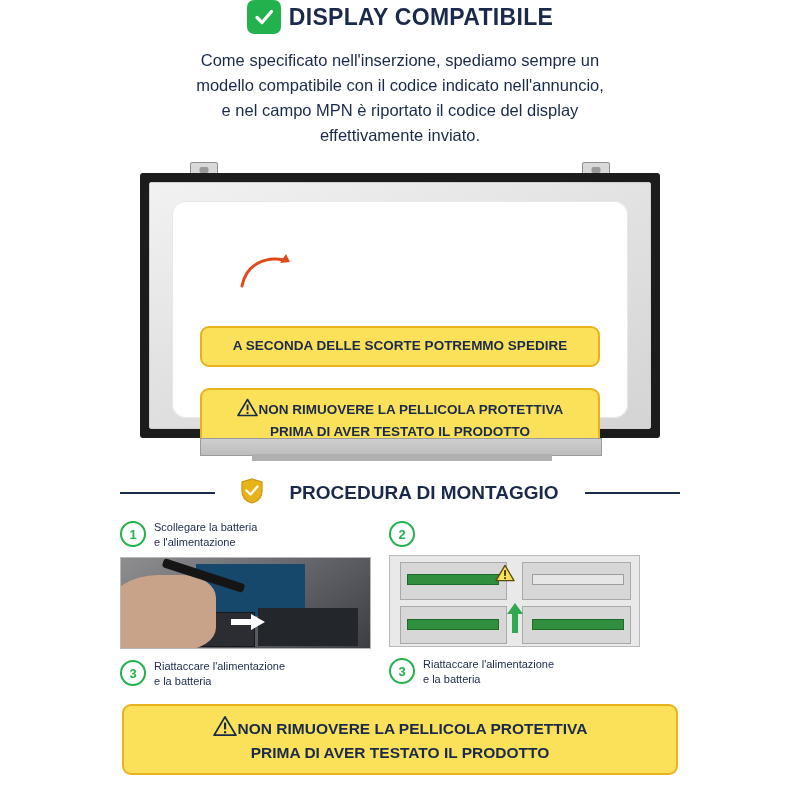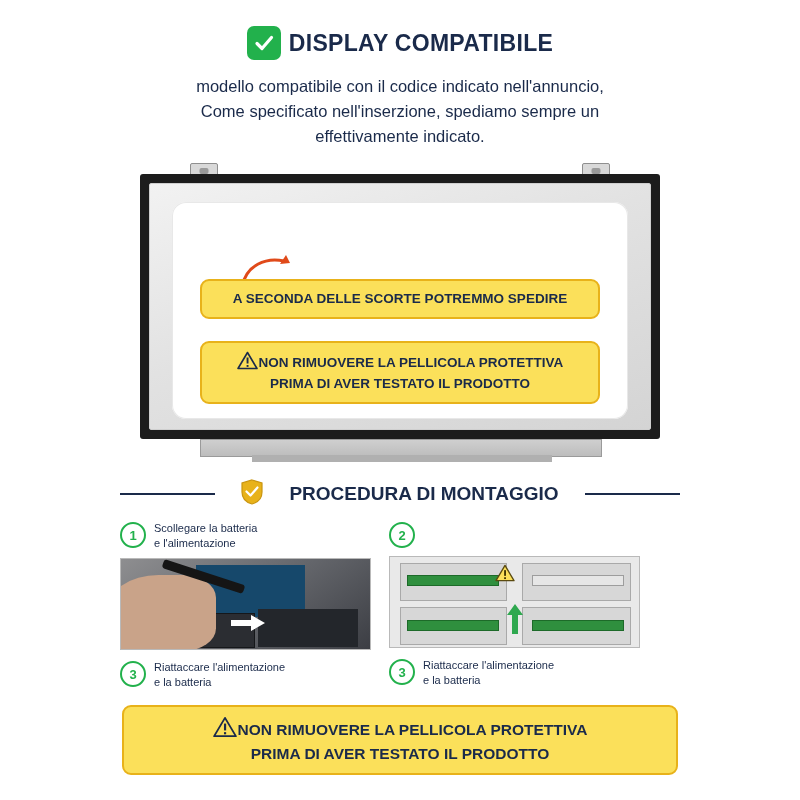--- a/index.html
+++ b/index.html
@@ -27,21 +27,20 @@
     width: 560px;
     height: 800px;
   }
 
   
   .header-row {
     display: flex;
     align-items: center;
     justify-content: center;
     gap: 8px;
-    padding-top: 26px;
   }
   .check-box {
     width: 34px;
     height: 34px;
     border-radius: 7px;
     background: #22b14c;
     display: flex;
     align-items: center;
     justify-content: center;
     flex: none;
@@ -154,20 +153,21 @@
     position: absolute;
     left: 60px;
     width: 400px;
     background: #fbe05a;
     border: 2px solid #e8b21a;
     border-radius: 9px;
     box-sizing: border-box;
     text-align: center;
     color: #1a2a4a;
     font-weight: bold;
+    margin-top: 48px;
   }
   .yellow-box .line { white-space: nowrap; }
   #panel-note-1 {
     top: 116px;
     padding: 9px 6px;
     font-size: 13.5px;
     line-height: 1.35;
   }
   #panel-note-2 {
     top: 178px;
@@ -327,23 +327,24 @@
     <div class="header-row">
       <span class="check-box">
         <svg width="22" height="22" viewBox="0 0 22 22" aria-hidden="true">
           <path d="M4 11.5 L9 16.5 L18.5 5.5" fill="none" stroke="#ffffff" stroke-width="3.2" stroke-linecap="round" stroke-linejoin="round"></path>
         </svg>
       </span>
       <span class="header-title">DISPLAY COMPATIBILE</span>
     </div>
 
     <div class="intro">
+      <div>Come specificato nell'inserzione, spediamo sempre un</div>
       <div>modello compatibile con il codice indicato nell'annuncio,</div>
-      <div>Come specificato nell'inserzione, spediamo sempre un</div>
-      <div>effettivamente indicato.</div>
+      <div>e nel campo MPN è riportato il codice del display</div>
+      <div>effettivamente inviato.</div>
     </div>
 
     <div class="panel-wrap">
       <div class="tab left"></div>
       <div class="tab right"></div>
 
       <div class="bezel">
         <div class="screen">
           <div class="screen-inner"></div>
         </div>

